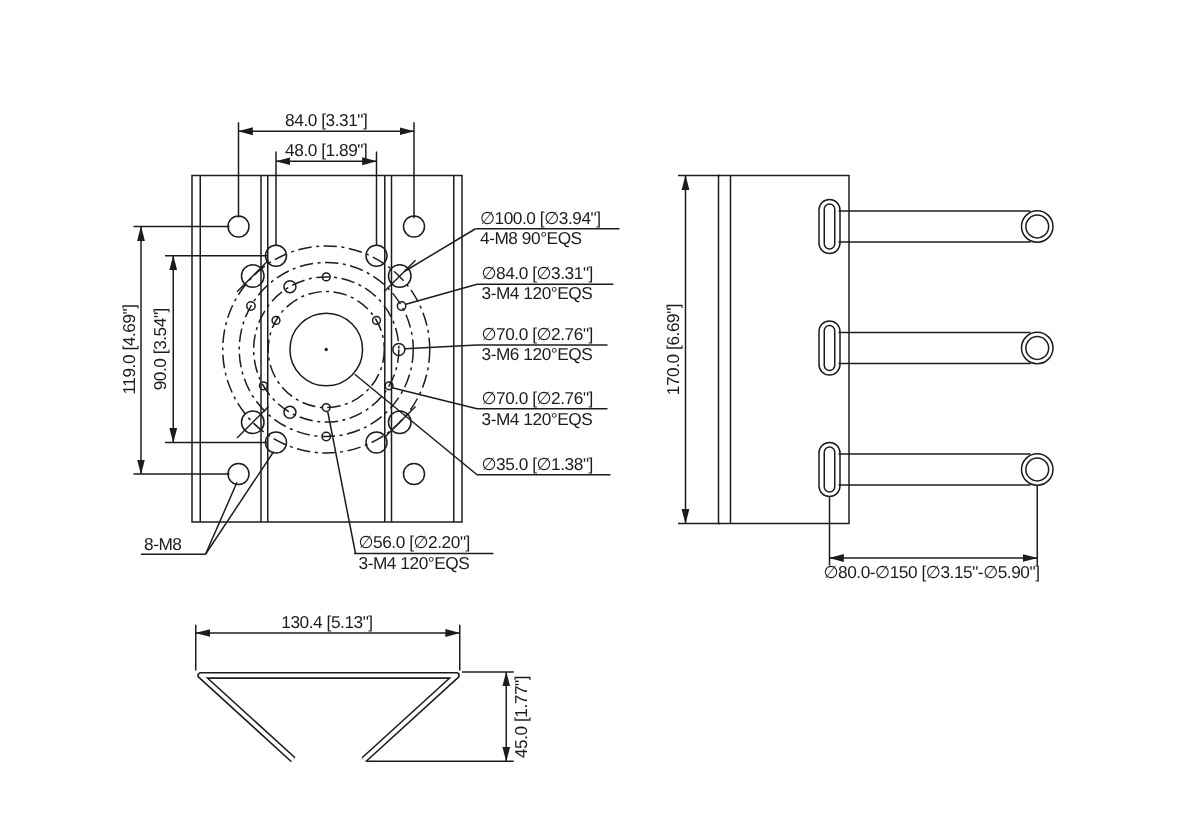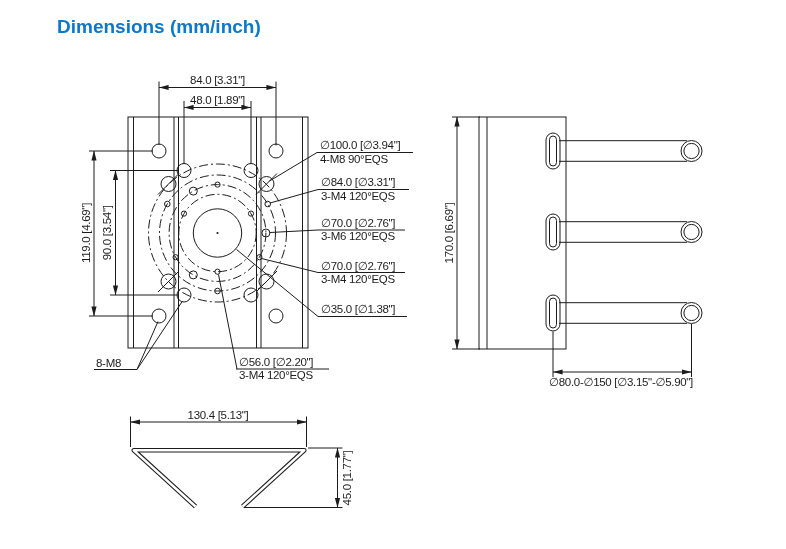--- a/index.html
+++ b/index.html
@@ -7,21 +7,20 @@
           font-family:"Liberation Sans",sans-serif;}
   .title{position:absolute;left:57px;top:16px;font-size:19px;font-weight:bold;color:#0c78cb;}
   svg{position:absolute;left:0;top:0;}
   svg text{font-size:11.5px;letter-spacing:-0.3px;fill:#1c1c1c;stroke:none;
            font-family:"Liberation Sans",sans-serif;}
 </style>
 </head>
 <body>
 
 <div class="canvas">
-  <div class="title">Dimensions (mm/inch)</div>
 
   <svg width="786" height="549" viewBox="0 0 786 549">
     <defs>
       <marker id="arw" viewBox="0 0 10 6" markerWidth="10" markerHeight="6" refX="9.6" refY="3" orient="auto-start-reverse" markerUnits="userSpaceOnUse">
         <path d="M10 3 L0 0.4 L0 5.6 Z" fill="#1c1c1c"></path>
       </marker>
     </defs>
 
     <g stroke="#1c1c1c" stroke-width="1" fill="none">
 

